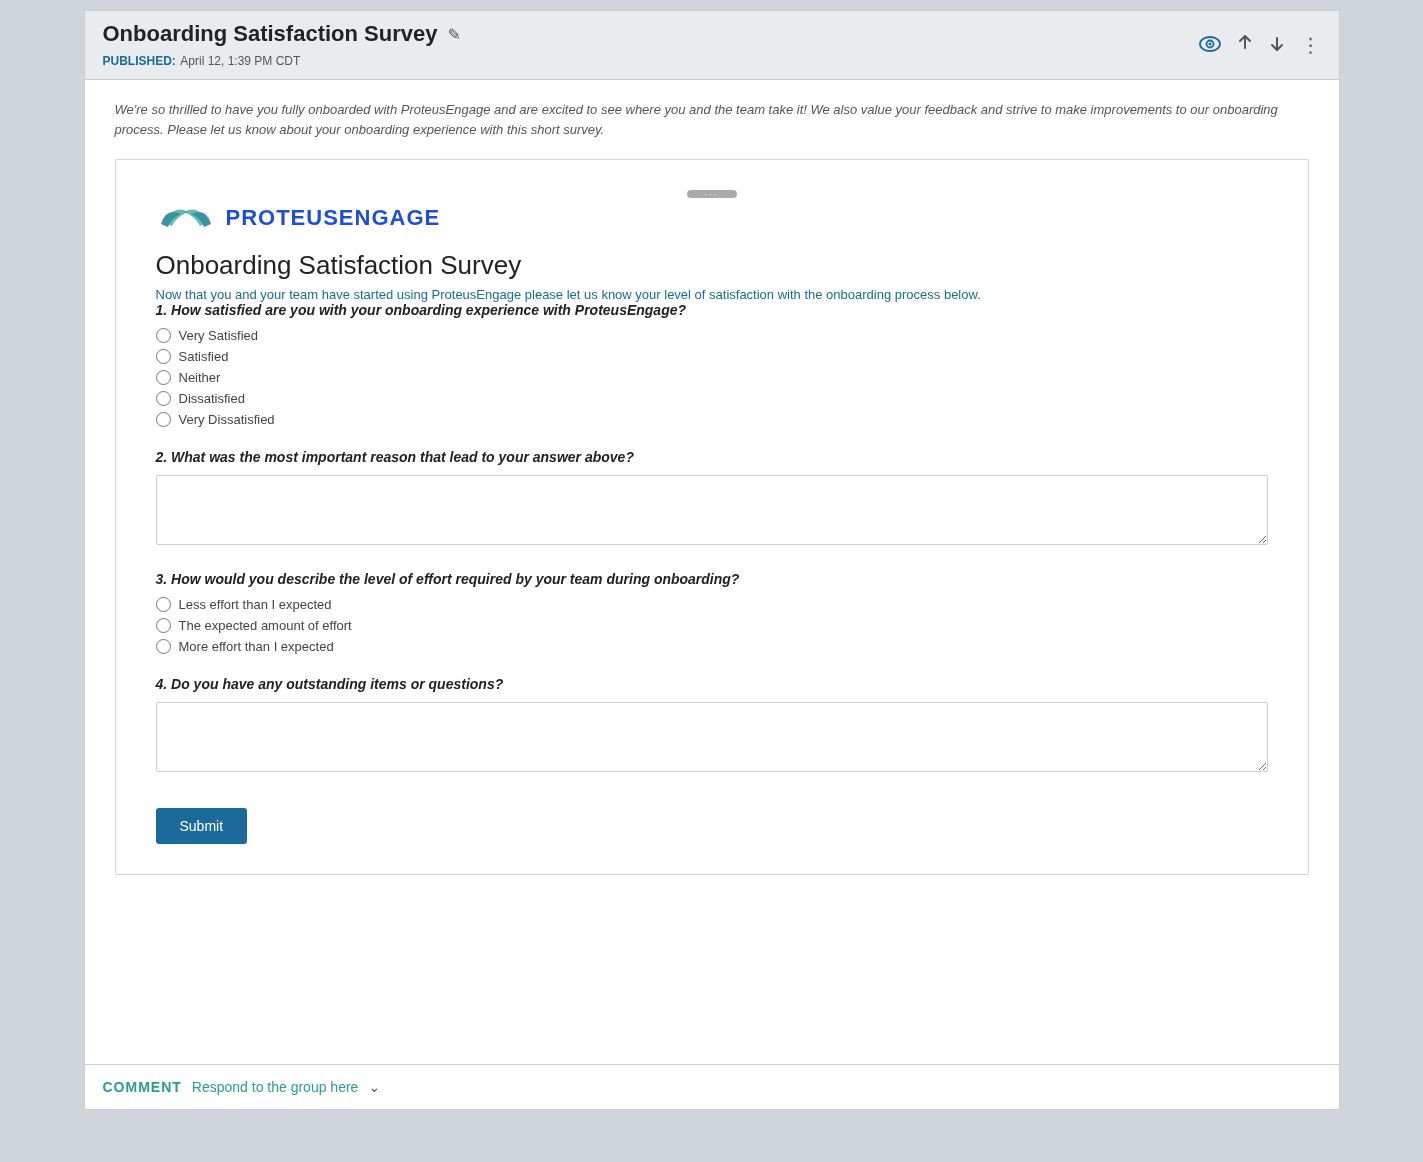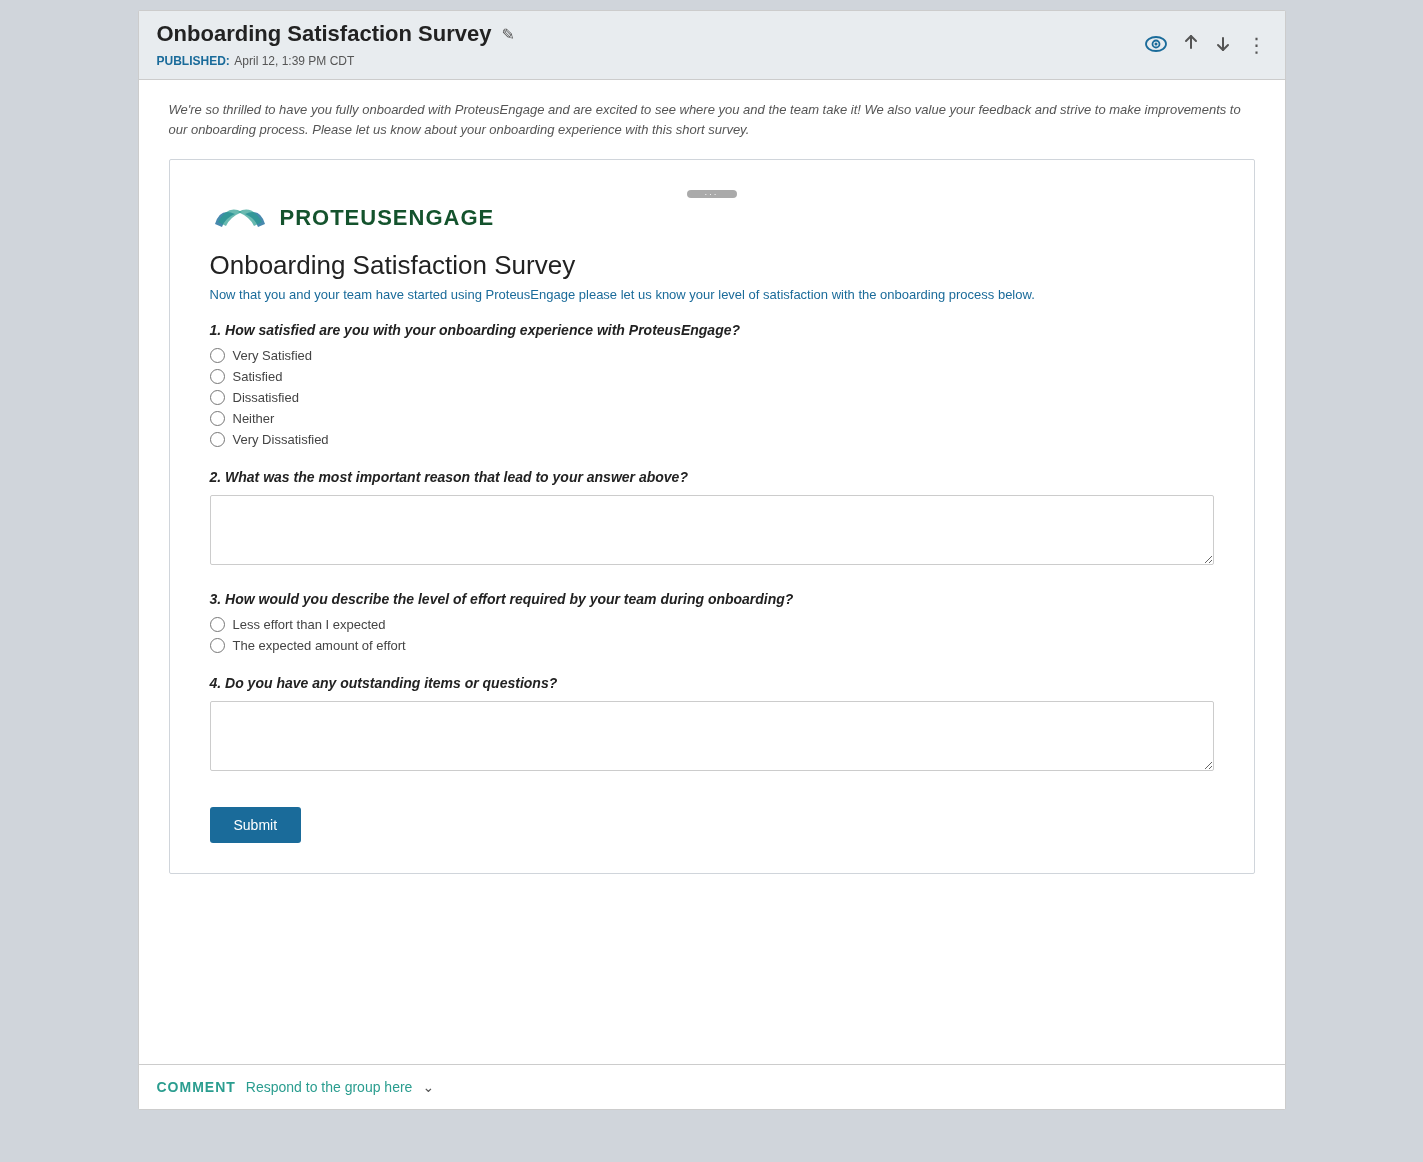--- a/index.html
+++ b/index.html
@@ -6,21 +6,21 @@
     body {
       font-family: Arial, sans-serif;
       background: #d0d5db;
       display: flex;
       justify-content: center;
       align-items: flex-start;
       min-height: 100vh;
       padding: 10px;
     }
     .outer-container {
-      width: 1148px;
+      width: 1256px;
       background: #fff;
       border: 1px solid #ccc;
       border-radius: 2px;
       display: flex;
       flex-direction: column;
       min-height: 1100px;
     }
     
     .header {
       background: #e8ecef;
@@ -130,36 +130,35 @@
       align-items: center;
       gap: 10px;
       margin-bottom: 16px;
     }
     .logo-svg {
       width: 60px;
       height: 32px;
     }
     .logo-text {
       font-size: 22px;
-      color: #14532d;
+      color: #1d4ed8;
       letter-spacing: 1px;
     }
     .logo-text span {
       font-weight: bold;
     }
     .survey-title {
       font-size: 26px;
       font-weight: normal;
       color: #222;
       margin-bottom: 6px;
     }
     .survey-subtitle {
       font-size: 13px;
       color: #1a6b9a;
-      margin-bottom: 20px;
     }
     
     .question-block {
       margin-bottom: 22px;
     }
     .question-label {
       font-size: 14px;
       font-weight: bold;
       color: #222;
       margin-bottom: 10px;
@@ -306,26 +305,26 @@
         <div class="question-label">1. How satisfied are you with your onboarding experience with ProteusEngage?</div>
         <div class="radio-option">
           <input type="radio" name="q1" id="q1_vs" style="">
           <label for="q1_vs">Very Satisfied</label>
         </div>
         <div class="radio-option">
           <input type="radio" name="q1" id="q1_s" style="">
           <label for="q1_s">Satisfied</label>
         </div>
         <div class="radio-option">
+          <input type="radio" name="q1" id="q1_n" style="">
+          <label for="q1_n">Neither</label>
+        </div>
+        <div class="radio-option">
           <input type="radio" name="q1" id="q1_d" style="">
           <label for="q1_d">Dissatisfied</label>
-        </div>
-        <div class="radio-option">
-          <input type="radio" name="q1" id="q1_n" style="">
-          <label for="q1_n">Neither</label>
         </div>
         <div class="radio-option">
           <input type="radio" name="q1" id="q1_vd" style="">
           <label for="q1_vd">Very Dissatisfied</label>
         </div>
       </div>
 
       
       <div class="question-block">
         <div class="question-label">2. What was the most important reason that lead to your answer above?</div>
@@ -335,20 +334,24 @@
       
       <div class="question-block">
         <div class="question-label">3. How would you describe the level of effort required by your team during onboarding?</div>
         <div class="radio-option">
           <input type="radio" name="q3" id="q3_le" style="">
           <label for="q3_le">Less effort than I expected</label>
         </div>
         <div class="radio-option">
           <input type="radio" name="q3" id="q3_ee" style="">
           <label for="q3_ee">The expected amount of effort</label>
+        </div>
+        <div class="radio-option">
+          <input type="radio" name="q3" id="q3_me" style="">
+          <label for="q3_me">More effort than I expected</label>
         </div>
       </div>
 
       
       <div class="question-block">
         <div class="question-label">4. Do you have any outstanding items or questions?</div>
         <textarea class="text-area-field" style=""></textarea>
       </div>
 
       

